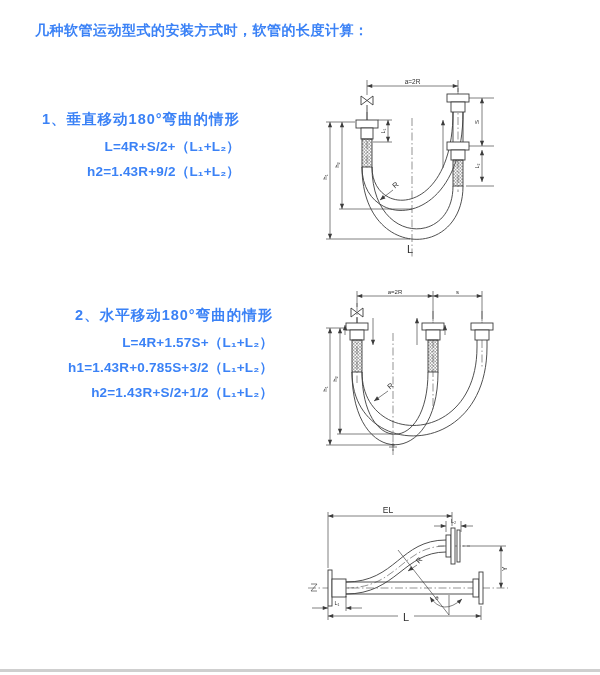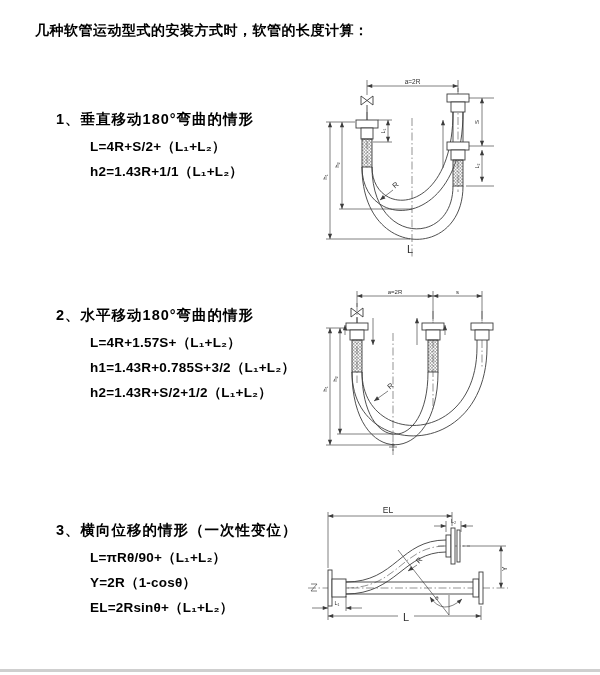--- a/index.html
+++ b/index.html
@@ -1,26 +1,26 @@
 <!DOCTYPE html>
 <html><head>
 <meta charset="utf-8">
 <style>
   html,body { margin:0; padding:0; background:#ffffff; }
   .page {
     position:relative; width:600px; height:675px; background:#ffffff;
-    font-family:"Liberation Sans","DejaVu Sans",sans-serif; color:#000000; overflow:hidden;
+    font-family:"Liberation Sans","DejaVu Sans",sans-serif; color:#3b82f6; overflow:hidden;
   }
   .title {
     position:absolute; left:35px; top:22px; margin:0;
     font-size:14px; font-weight:700; letter-spacing:0.5px;
   }
-  .sec { position:absolute; left:56px; }
+  .sec { position:absolute; left:42px;text-align:right; }
   .sec-heading { font-size:14.5px; font-weight:700; letter-spacing:1px; margin-bottom:9px; }
-  .formula { font-size:13.5px; font-weight:700; margin-left:34px; line-height:18px; margin-bottom:7px; letter-spacing:0.2px; }
+  .formula { font-size:13.5px; font-weight:700; margin-left:26px; line-height:18px; margin-bottom:7px; letter-spacing:0.2px; }
   .diag { position:absolute; }
   .bottom-edge { position:absolute; left:0; top:669px; width:600px; height:3px; background:#cfcfcf; }
 
   
   .ln  { stroke:#3c3c3c; stroke-width:0.9; fill:none; }
   .tn  { stroke:#3c3c3c; stroke-width:0.65; fill:none; }
   .cl  { stroke:#4a4a4a; stroke-width:0.6; fill:none; stroke-dasharray:8 2.5 1.5 2.5; }
   .bx  { stroke:#3c3c3c; stroke-width:0.9; fill:#ffffff; }
   .hx  { stroke:#3c3c3c; stroke-width:0.9; fill:url(#hx); }
   .vlv { stroke:#3c3c3c; stroke-width:0.9; fill:none; }
@@ -40,36 +40,30 @@
   </defs>
 </svg>
 
 <div class="page">
 
   <h1 class="title">几种软管运动型式的安装方式时，软管的长度计算：</h1>
 
   <section class="sec" style="top:110px">
     <div class="sec-heading">1、垂直移动180°弯曲的情形</div>
     <div class="formula">L=4R+S/2+（L₁+L₂）</div>
-    <div class="formula">h2=1.43R+1/1（L₁+L₂）</div>
+    <div class="formula">h2=1.43R+9/2（L₁+L₂）</div>
   </section>
 
   <section class="sec" style="top:306px">
     <div class="sec-heading">2、水平移动180°弯曲的情形</div>
     <div class="formula">L=4R+1.57S+（L₁+L₂）</div>
     <div class="formula">h1=1.43R+0.785S+3/2（L₁+L₂）</div>
     <div class="formula">h2=1.43R+S/2+1/2（L₁+L₂）</div>
   </section>
 
-  <section class="sec" style="top:521px">
-    <div class="sec-heading">3、横向位移的情形（一次性变位）</div>
-    <div class="formula">L=πRθ/90+（L₁+L₂）</div>
-    <div class="formula">Y=2R（1-cosθ）</div>
-    <div class="formula">EL=2Rsinθ+（L₁+L₂）</div>
-  </section>
 
   <svg class="diag" style="left:310px; top:72px" width="285" height="190" viewBox="0 0 285 190">
     <g>
       <path class="cl" d="M102,46 L102,186"></path>
       <path class="cl" d="M57,40 L57,98"></path>
       <path class="cl" d="M148,16 L148,120"></path>
     </g>
     <g>
       <path class="ln" d="M52,95 C52,160 153,160 153,40"></path>
       <path class="ln" d="M62,95 C62,146 143,146 143,40"></path>

